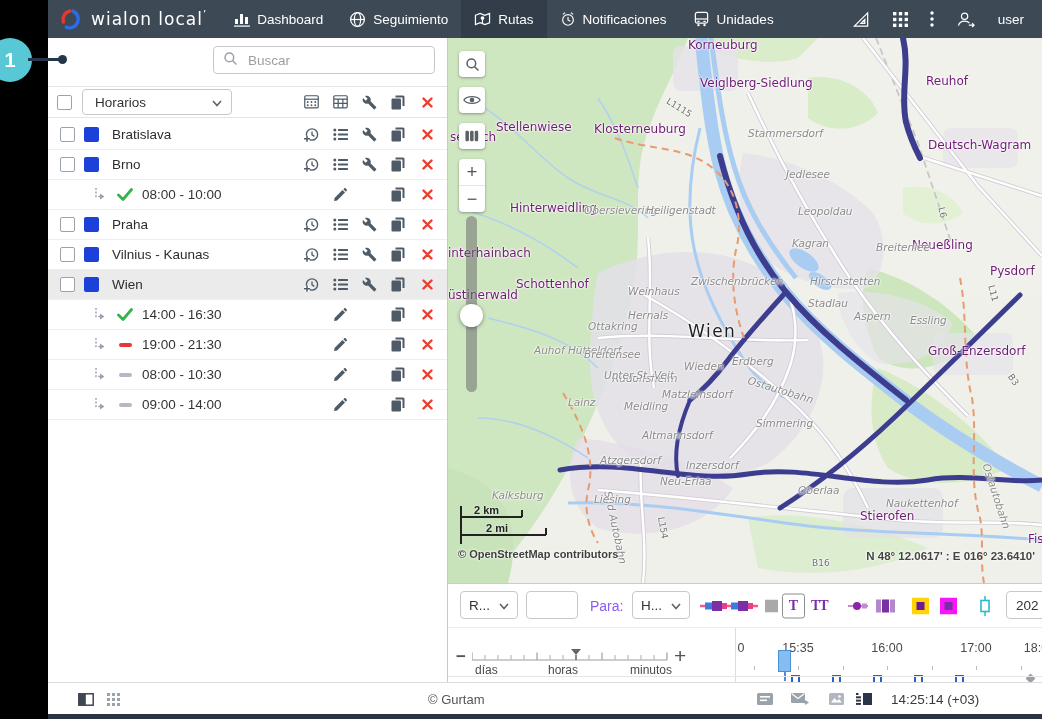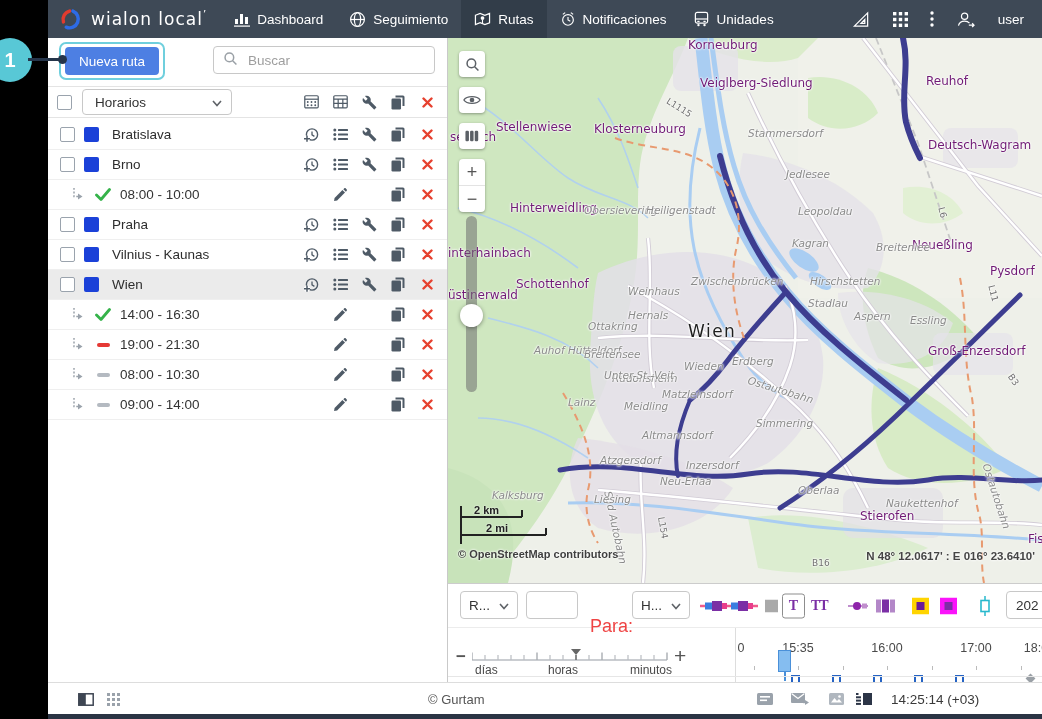--- a/index.html
+++ b/index.html
@@ -42,21 +42,21 @@
     box-sizing:border-box;flex:0 0 auto;cursor:pointer;}
   .acts{margin-left:auto;display:flex;width:140px;justify-content:space-between;align-items:center;padding-right:8px;}
   .act{width:24px;height:20px;display:flex;justify-content:center;align-items:center;cursor:pointer;}
 
   .routes-list{padding-top:2px;}
   .lrow{display:flex;align-items:center;height:29px;border-bottom:1px solid #efefef;font-size:13.5px;color:#2d2d2d;}
   .lrow.selected{background:#ebebeb;}
   .route-row{padding-left:12px;}
   .swatch{width:15px;height:15px;border-radius:2px;margin-left:9px;flex:0 0 auto;}
   .rname{margin-left:13px;white-space:nowrap;}
-  .sched-row{padding-left:22px;}
+  .sched-row{padding-left:44px;}
   .elbow{display:flex;align-items:center;}
   .status{margin-left:10px;width:18px;display:flex;justify-content:center;align-items:center;}
   .dash{width:13px;height:4px;border-radius:2px;}
   .status.late .dash{background:#e53935;}
   .status.inactive .dash{background:#b4bac1;}
   .stime{margin-left:8px;color:#333;}
 
   
   .map{position:absolute;left:448px;top:38px;width:594px;height:545px;overflow:hidden;background:#eef0e9;cursor:grab;}
   .map-svg{position:absolute;left:0;top:0;}
@@ -89,21 +89,21 @@
   .timeline{position:absolute;left:448px;top:583px;width:594px;height:99px;background:#fff;
     border-top:1px solid #ccc;box-sizing:border-box;overflow:hidden;}
   .tl-row1{position:relative;height:43px;border-bottom:1px solid #ececec;}
   .tl-select{position:absolute;top:7px;height:28px;border:1px solid #c8c8c8;border-radius:4px;background:#fff;
     display:flex;align-items:center;justify-content:space-between;padding:0 8px;font-size:13.5px;color:#333;
     box-sizing:border-box;cursor:pointer;}
   #selRoute{left:12px;width:58px;}
   #selSched{left:184px;width:58px;}
   .tl-input{position:absolute;left:78px;top:7px;width:52px;height:28px;border:1px solid #c8c8c8;border-radius:4px;
     box-sizing:border-box;font-size:13.5px;padding:0 6px;outline:none;font-family:"Liberation Sans",sans-serif;}
-  .tl-para{position:absolute;left:142px;top:32px;font-size:18px;color:#ef4444;}
+  .tl-para{position:absolute;left:142px;top:14px;font-size:14px;color:#8b5cf6;}
   .tli{position:absolute;top:50%;transform:translateY(-50%);display:flex;align-items:center;justify-content:center;cursor:pointer;}
   .tli-ribbon{left:252px;}
   .tli-gray-square{left:317px;}
   .tli-label-t{left:334px;width:21px;height:23px;border:1px solid #8d8d8d;border-radius:3px;background:#fff;}
   .tli-label-tt{left:363px;}
   .tlt{color:#7b2fa5;font-weight:bold;font-size:14px;font-family:"Liberation Serif",serif;}
   .tli-point-line{left:400px;}
   .tli-interval-bars{left:428px;}
   .tli-yellow-marker{left:464px;}
   .tli-magenta-marker{left:492px;}
@@ -244,23 +244,20 @@
               <path d="M13.5,15 H19 M17,13 L19,15 L17,17"></path>
             </svg>
           </span>
         </div>
       <span class="nav-user">user</span>
     </div>
   </div>
 
   <div class="left-panel">
     <div class="panel-toolbar">
-      <div class="btn-highlight">
-        <button class="btn-new" style="background: rgb(77, 127, 227);">Nueva ruta</button>
-      </div>
       <div class="searchbox">
         <span>
           <svg width="15" height="15" viewBox="0 0 16 16">
               <circle cx="6.8" cy="6.8" r="4.6" fill="none" stroke="#9aa0a6" stroke-width="1.6"></circle>
               <path d="M10.3,10.3 L14.3,14.3" stroke="#9aa0a6" stroke-width="1.6"></path>
             </svg>
         </span>
         <input placeholder="Buscar" style="">
       </div>
     </div>

